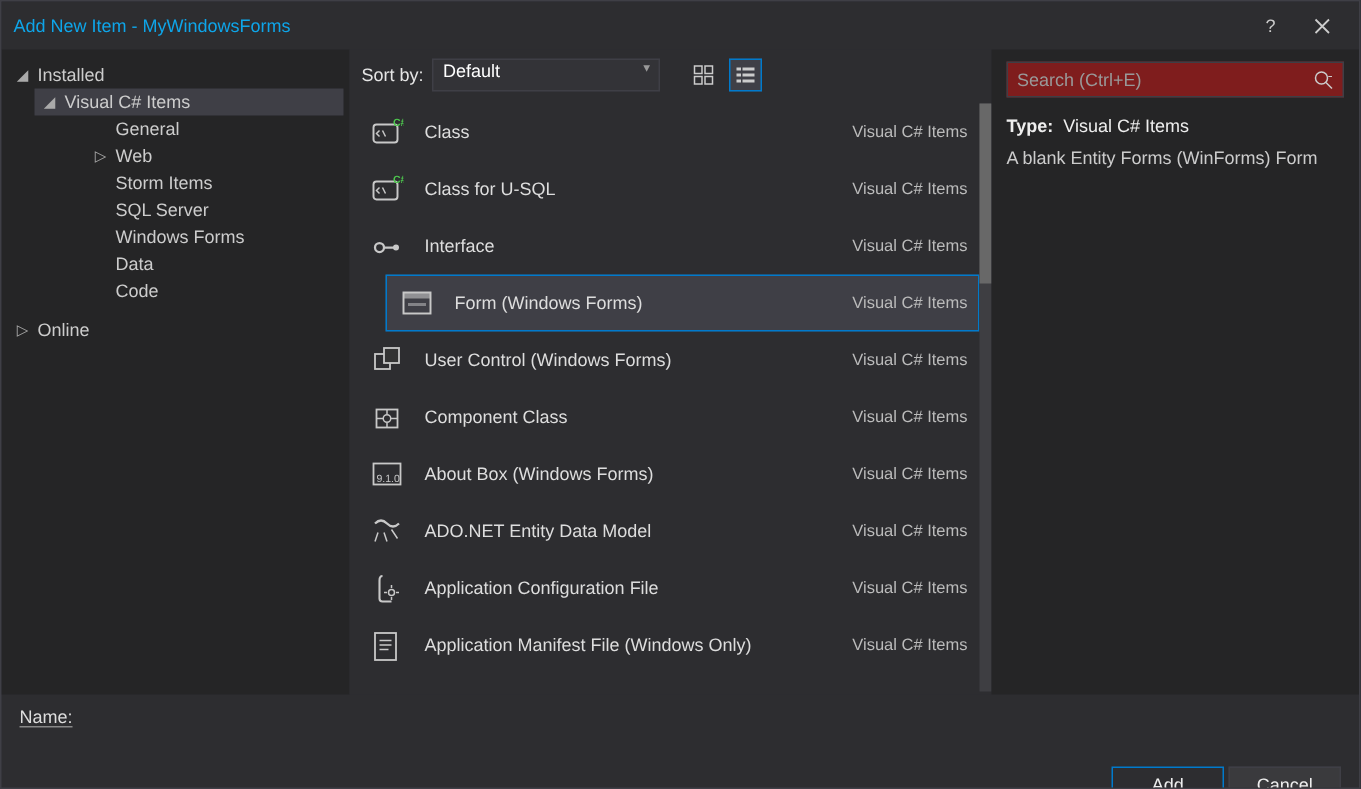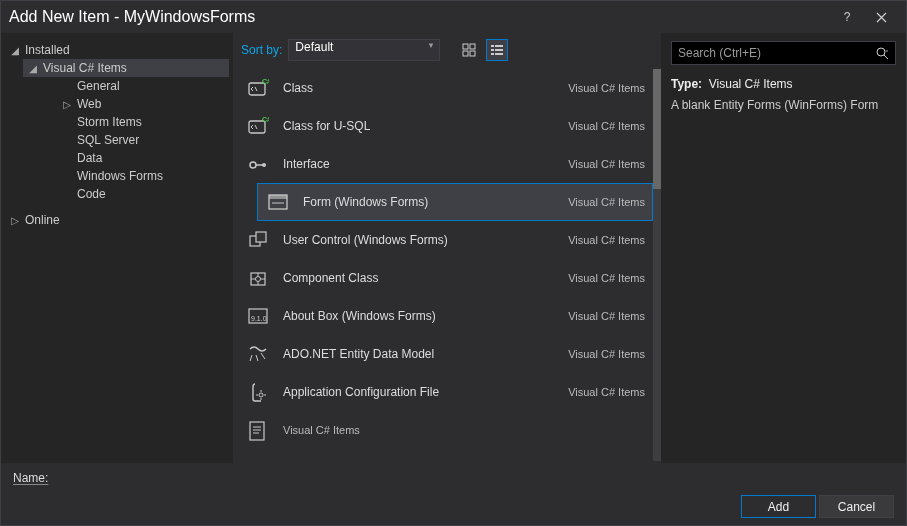--- a/index.html
+++ b/index.html
@@ -1,48 +1,48 @@
 <!DOCTYPE html>
 <html><head>
 <meta charset="utf-8">
 <style>
   * { box-sizing: border-box; margin: 0; padding: 0; font-family: "Segoe UI", Tahoma, sans-serif; }
   body { background: #2d2d30; color: #f1f1f1; font-size: 12px; width: 907px; height: 526px; overflow: hidden; border: 1px solid #3f3f46; }
   .titlebar { height: 32px; display: flex; align-items: center; padding: 0 8px; background: #2d2d30; }
-  .titlebar .title { flex: 1; font-size: 16px; color: #ffffff; }
+  .titlebar .title { flex: 1; font-size: 12px; color: #0ea5e9; }
   .tb-btn { width: 34px; height: 25px; display: flex; align-items: center; justify-content: center; color: #ccc; }
   .content { display: flex; height: 430px; }
   .left-panel { width: 232px; background: #252526; padding: 8px 4px; font-size: 12px; color: #ccc; }
   .tree-node { display: flex; align-items: center; padding: 2px 4px; cursor: default; gap: 4px; }
   .tree-node.selected { background: #3f3f46; }
   .tree-arrow { width: 12px; display: inline-flex; justify-content: center; color: #aaa; font-size: 10px; }
   .tree-children { margin-left: 18px; }
   .tree-children2 { margin-left: 34px; }
   .middle-panel { flex: 1; display: flex; flex-direction: column; background: #2d2d30; }
   .sort-row { display: flex; align-items: center; padding: 6px 8px; gap: 6px; }
-  .sort-label { color: #0ea5e9; }
+  .sort-label { color: #e5e5e5; }
   .sort-combo { width: 152px; height: 22px; background: #333337; border: 1px solid #3f3f46; color: #fff; padding: 0 6px; display: flex; align-items: flex-start; justify-content: space-between; }
   .view-btn { width: 22px; height: 22px; display: flex; align-items: center; justify-content: center; color: #ccc; border: 1px solid transparent; }
   .view-btn.active { background: #3f3f46; border: 1px solid #007acc; }
   .item-list { flex: 1; overflow: hidden; position: relative; }
   .item-scroll { position: absolute; inset: 0 8px 0 0; overflow-y: hidden; padding: 2px 0 0 4px; }
   .vscroll { position: absolute; right: 0; top: 2px; bottom: 2px; width: 8px; background: #3e3e42; }
   .vscroll-thumb { position: absolute; left: 0; right: 0; top: 0; height: 120px; background: #686868; }
   .item-row { display: flex; align-items: center; height: 38px; padding: 0 8px; color: #ddd; }
   .item-row.selected { background: #3f3f46; outline: 1px solid #007acc; outline-offset: -1px; margin-left: 20px; }
   .item-icon { width: 26px; height: 26px; display: flex; align-items: center; justify-content: center; margin-right: 12px; color: #b4b4b4; }
   .item-name { flex: 1; }
   .item-lang { color: #bbb; font-size: 11px; }
   .right-panel { width: 245px; background: #252526; padding: 8px 10px; font-size: 12px; }
-  .search-box { width: 100%; height: 24px; background: #000000; border: 1px solid #3f3f46; color: #aaa; display: flex; align-items: center; padding: 0 6px; margin-bottom: 12px; justify-content: space-between; }
+  .search-box { width: 100%; height: 24px; background: #7f1d1d; border: 1px solid #3f3f46; color: #aaa; display: flex; align-items: center; padding: 0 6px; margin-bottom: 12px; justify-content: space-between; }
   .info-type { margin-bottom: 6px; color: #eee; }
   .info-type b { font-weight: 700; margin-top: 12px; }
   .info-desc { color: #ccc; line-height: 1.4; }
   .bottom { padding: 8px 12px; }
-  .name-row { display: flex; align-items: flex-end; gap: 10px; margin-bottom: 10px; }
+  .name-row { display: flex; align-items: flex-end; gap: 10px; margin-bottom: 26px; }
   .name-label { width: 110px; color: #ddd; text-decoration: underline; text-decoration-color: #888; text-underline-offset: 2px; }
   .name-input { flex: 1; max-width: 502px; height: 22px; background: #333337; border: 1px solid #007acc; color: #fff; padding: 0 6px; font-size: 12px; }
   .btn-row { display: flex; justify-content: flex-end; gap: 3px; }
   .btn { min-width: 75px; height: 23px; border: 1px solid #3f3f46; background: #3a3a3d; color: #eee; display: flex; align-items: center; justify-content: center; font-size: 12px; }
   .btn.primary { border: 1px solid #007acc; background: #2d2d30; }
   svg { display: block; }
 </style>
 </head>
 <body>
 
@@ -80,25 +80,25 @@
           <div class="tree-node">
             <span class="tree-arrow"></span>
             <span>Storm Items</span>
           </div>
           <div class="tree-node">
             <span class="tree-arrow"></span>
             <span>SQL Server</span>
           </div>
           <div class="tree-node">
             <span class="tree-arrow"></span>
+            <span>Windows Forms</span>
+          </div>
+          <div class="tree-node">
+            <span class="tree-arrow"></span>
             <span>Data</span>
-          </div>
-          <div class="tree-node">
-            <span class="tree-arrow"></span>
-            <span>Windows Forms</span>
           </div>
           <div class="tree-node">
             <span class="tree-arrow"></span>
             <span>Code</span>
           </div>
         </div>
     </div>
     <div style="height:8px"></div>
     <div class="tree-node">
       <span class="tree-arrow">▷</span>
@@ -231,20 +231,21 @@
             <span class="item-name">Application Configuration File</span>
             <span class="item-lang">Visual C# Items</span>
           </div>
           <div class="item-row">
             <span class="item-icon">
               <svg width="22" height="22" viewBox="0 0 22 22">
                 <rect x="3" y="3" width="14" height="18" fill="none" stroke="#c8c8c8" stroke-width="1.2"></rect>
                 <path d="M6 8 H14 M6 11 H14 M6 14 H12" stroke="#c8c8c8"></path>
               </svg>
             </span>
+            <span class="item-name">Application Manifest File (Windows Only)</span>
             <span class="item-lang">Visual C# Items</span>
           </div>
         </div>
       <div class="vscroll">
         <div class="vscroll-thumb"></div>
       </div>
     </div>
   </div>
 
   <div class="right-panel">

